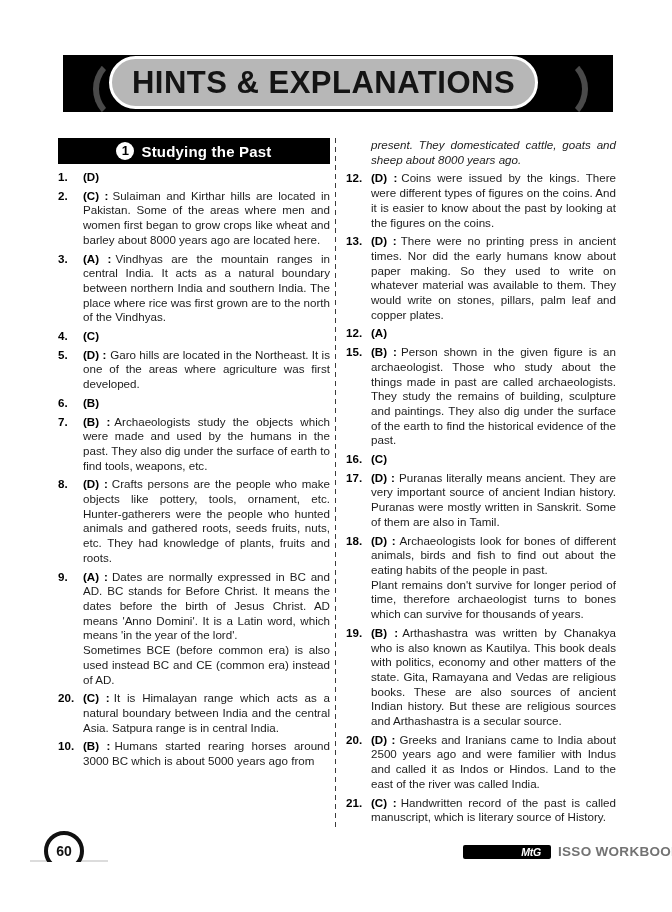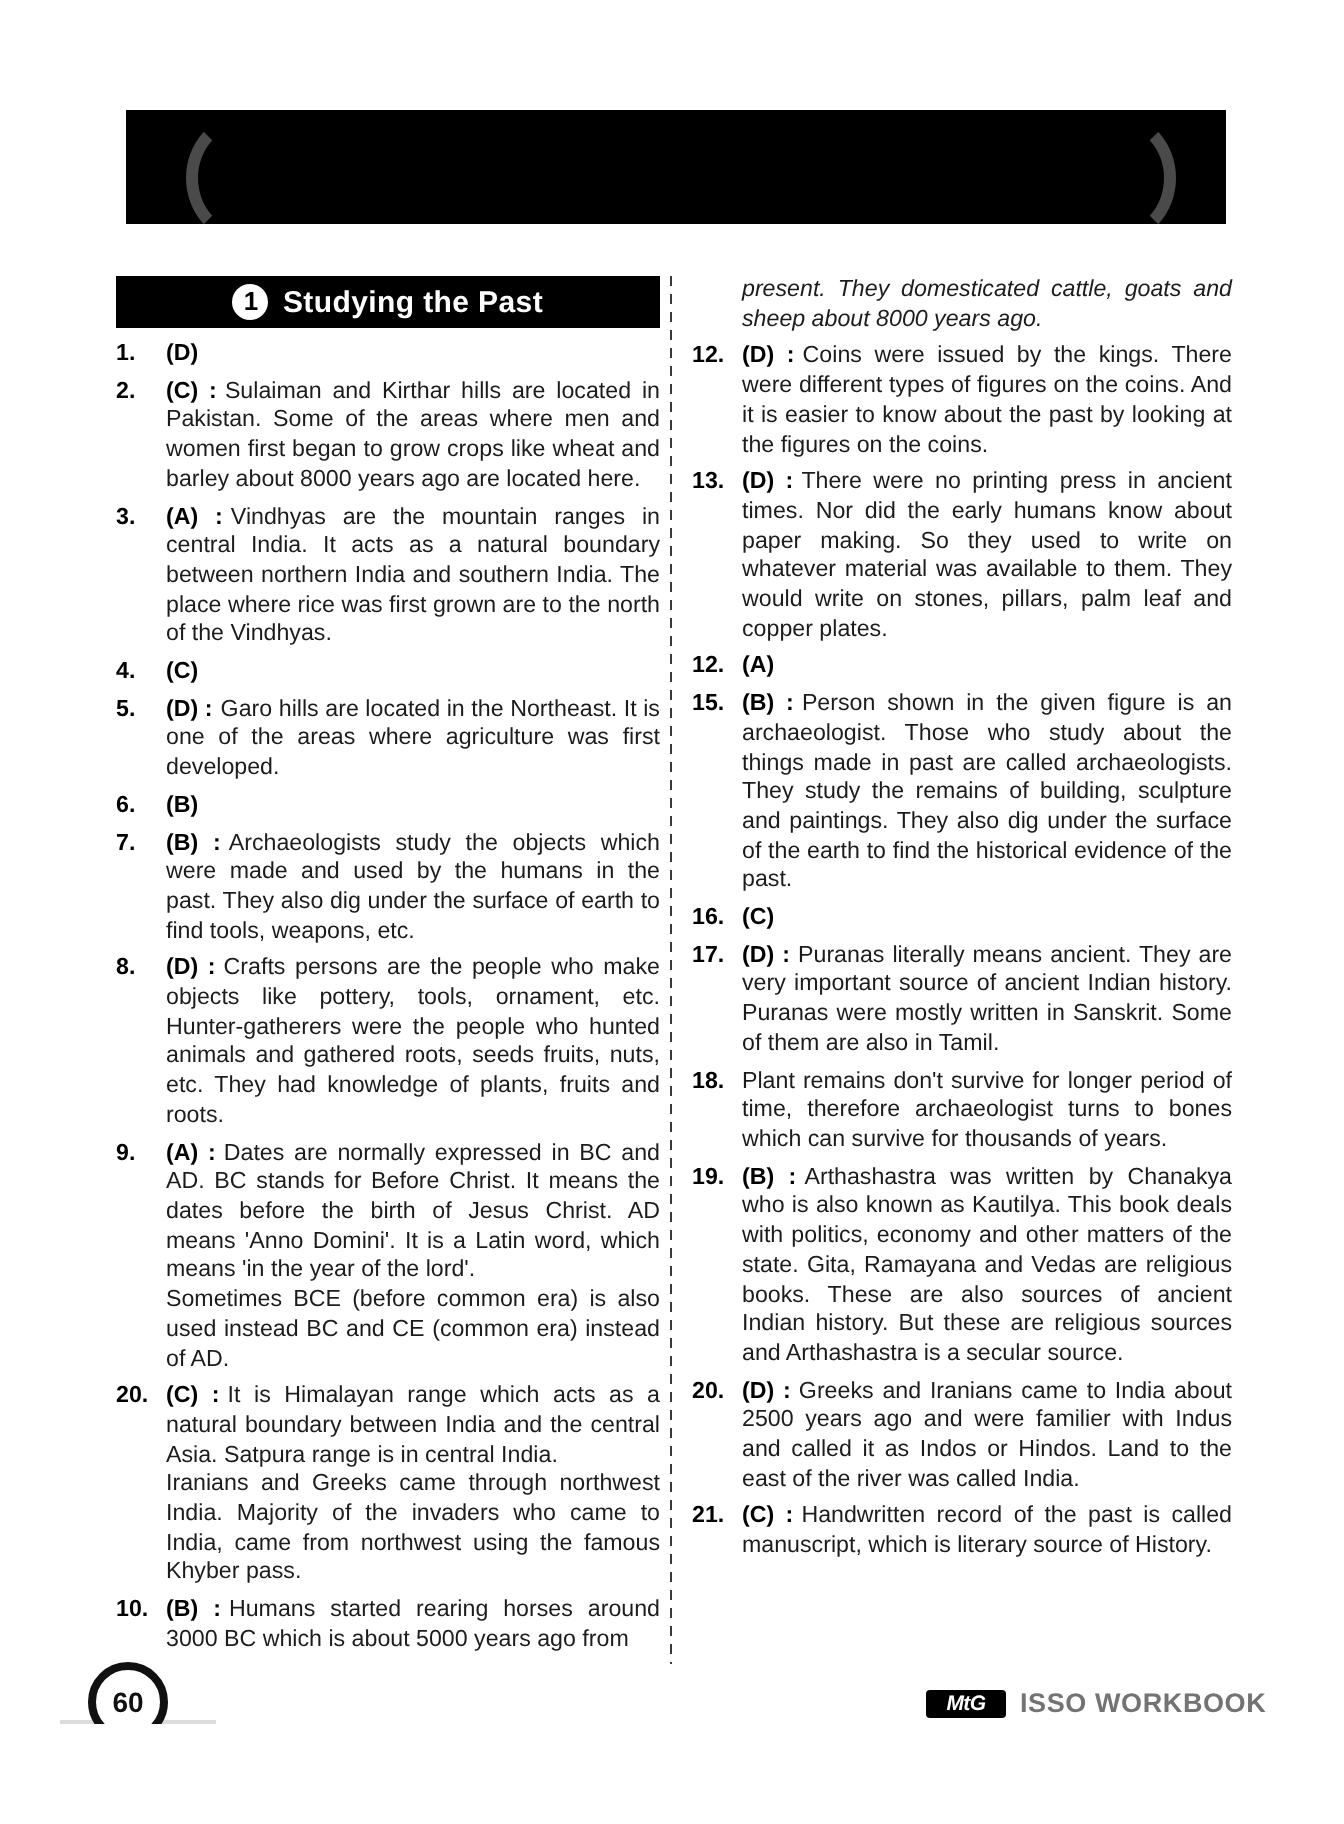--- a/index.html
+++ b/index.html
@@ -59,31 +59,34 @@
   .pagenum-circle{
     width:40px;height:40px;border:4px solid #111;border-radius:50%;box-sizing:border-box;
     display:flex;align-items:center;justify-content:center;
     font-size:14px;font-weight:bold;color:#111;background:#fff;
   }
   .fold-line{position:absolute;left:30px;top:860px;width:78px;height:2px;background:#dcdcdc;}
   .footer-brand{position:absolute;left:463px;top:844px;display:flex;align-items:center;gap:7px;}
   .brand-logo{
     width:40px;height:14px;background:#000;color:#fff;border-radius:2px;
     display:flex;align-items:center;justify-content:center;
-    font-size:10.5px;font-weight:bold;font-style:italic;letter-spacing:-.3px;
+    font-size:10.5px;font-weight:bold;font-style:italic;letter-spacing:-.3px;padding-left:48px;
   }
   .book-title{font-size:13.5px;font-weight:bold;color:#737373;letter-spacing:.3px;white-space:nowrap;}
 </style>
 </head>
 <body>
 
 <div class="page">
 
   <div class="header-bar">
     <span class="paren paren-left"></span>
+    <div class="header-pill">
+      <span class="header-title">HINTS &amp; EXPLANATIONS</span>
+    </div>
     <span class="paren paren-right"></span>
   </div>
 
   <div class="content">
     <div class="col col-left">
       <div class="section-bar">
         <span class="section-circle">1</span>
         <span class="section-title">Studying the Past</span>
       </div>
       <div class="items" id="left-items">
@@ -148,21 +151,20 @@
     <div class="itext">
               <p><b>(A) :</b>Dates are normally expressed in BC and AD. BC stands for Before Christ. It means the dates before the birth of Jesus Christ. AD means 'Anno Domini'. It is a Latin word, which means 'in the year of the lord'.</p>
               <p>Sometimes BCE (before common era) is also used instead BC and CE (common era) instead of AD.</p>
             </div>
   </div>
 
   <div class="item">
     <span class="num">20.</span>
     <div class="itext">
               <p><b>(C) :</b>It is Himalayan range which acts as a natural boundary between India and the central Asia. Satpura range is in central India.</p>
-              <p>Iranians and Greeks came through northwest India. Majority of the invaders who came to India, came from northwest using the famous Khyber pass.</p>
             </div>
   </div>
 
   <div class="item">
     <span class="num">10.</span>
     <div class="itext">
               <p><b>(B) :</b>Humans started rearing horses around 3000 BC which is about 5000 years ago from</p>
             </div>
   </div>
 </div>
@@ -211,20 +213,21 @@
   <div class="item">
     <span class="num">17.</span>
     <div class="itext">
               <p><b>(D) :</b>Puranas literally means ancient. They are very important source of ancient Indian history. Puranas were mostly written in Sanskrit. Some of them are also in Tamil.</p>
             </div>
   </div>
 
   <div class="item">
     <span class="num">18.</span>
     <div class="itext">
+              <p><b>(D) :</b>Archaeologists look for bones of different animals, birds and fish to find out about the eating habits of the people in past.</p>
               <p>Plant remains don't survive for longer period of time, therefore archaeologist turns to bones which can survive for thousands of years.</p>
             </div>
   </div>
 
   <div class="item">
     <span class="num">19.</span>
     <div class="itext">
               <p><b>(B) :</b>Arthashastra was written by Chanakya who is also known as Kautilya. This book deals with politics, economy and other matters of the state. Gita, Ramayana and Vedas are religious books. These are also sources of ancient Indian history. But these are religious sources and Arthashastra is a secular source.</p>
             </div>
   </div>

